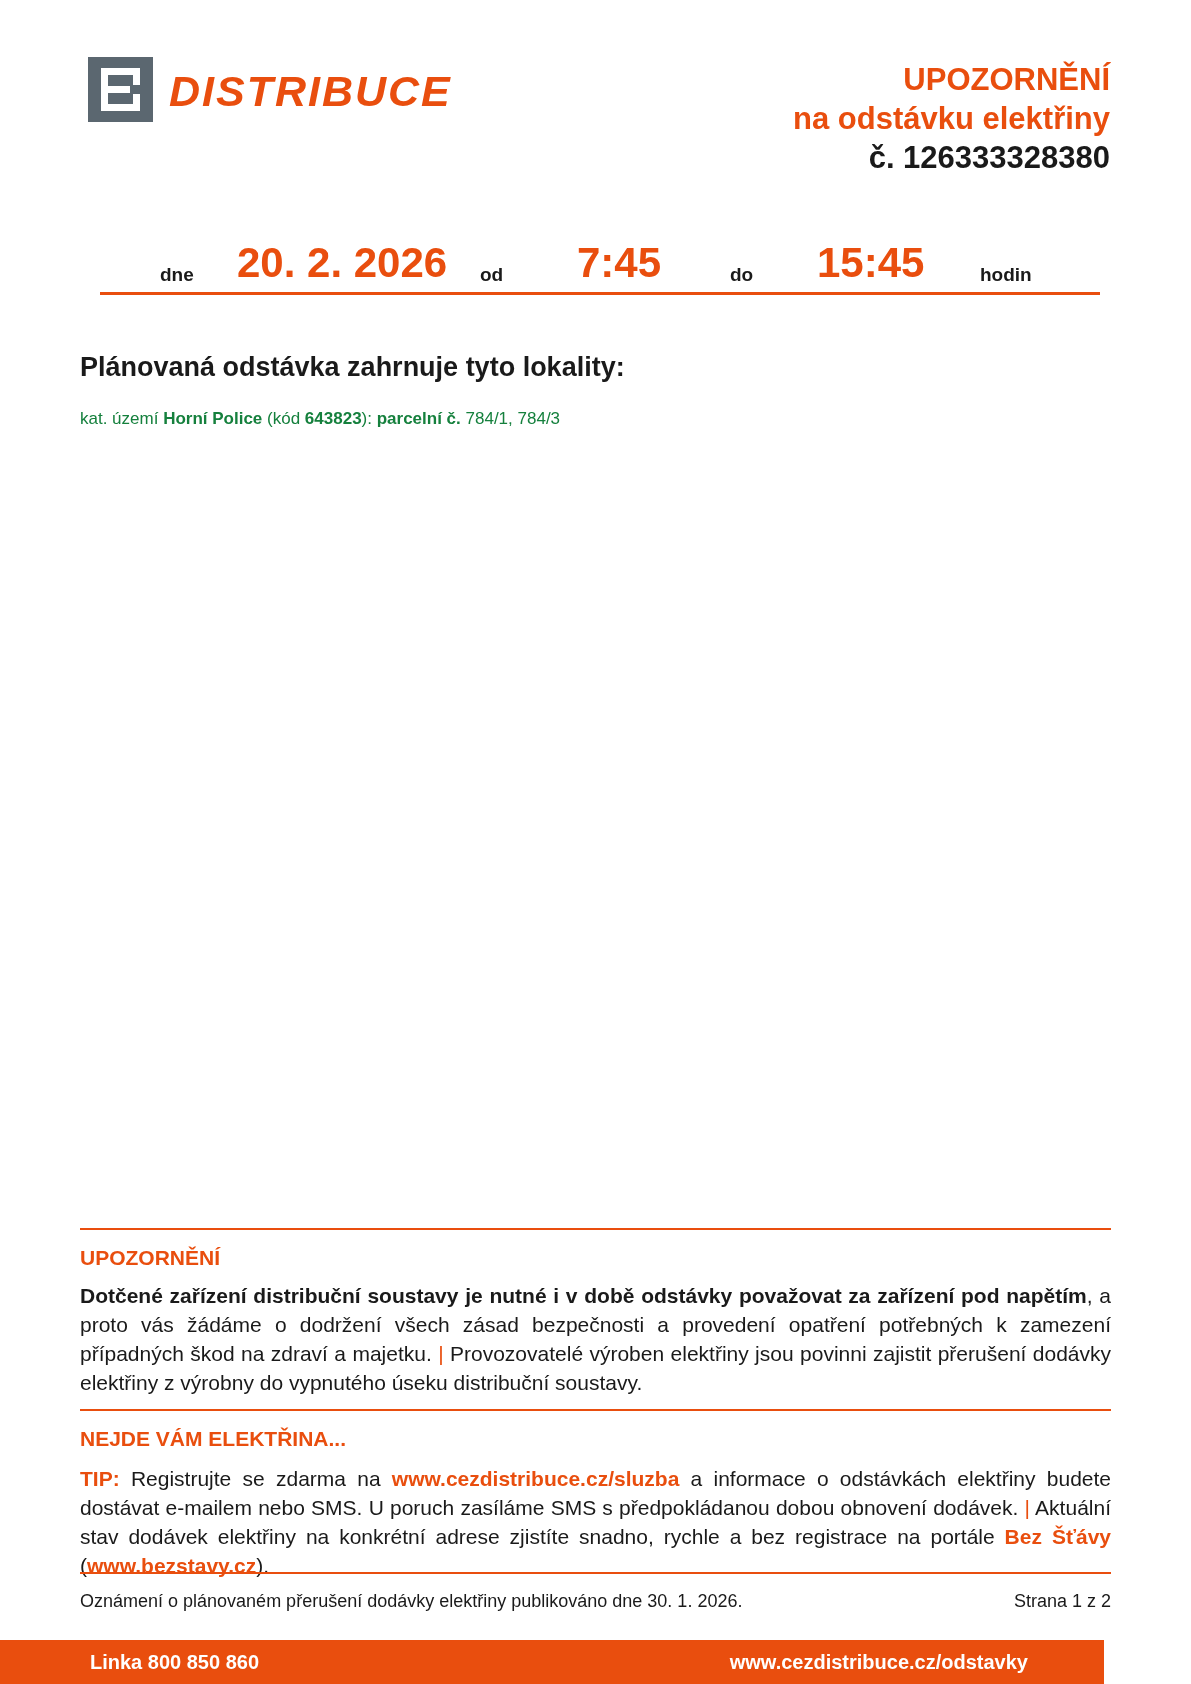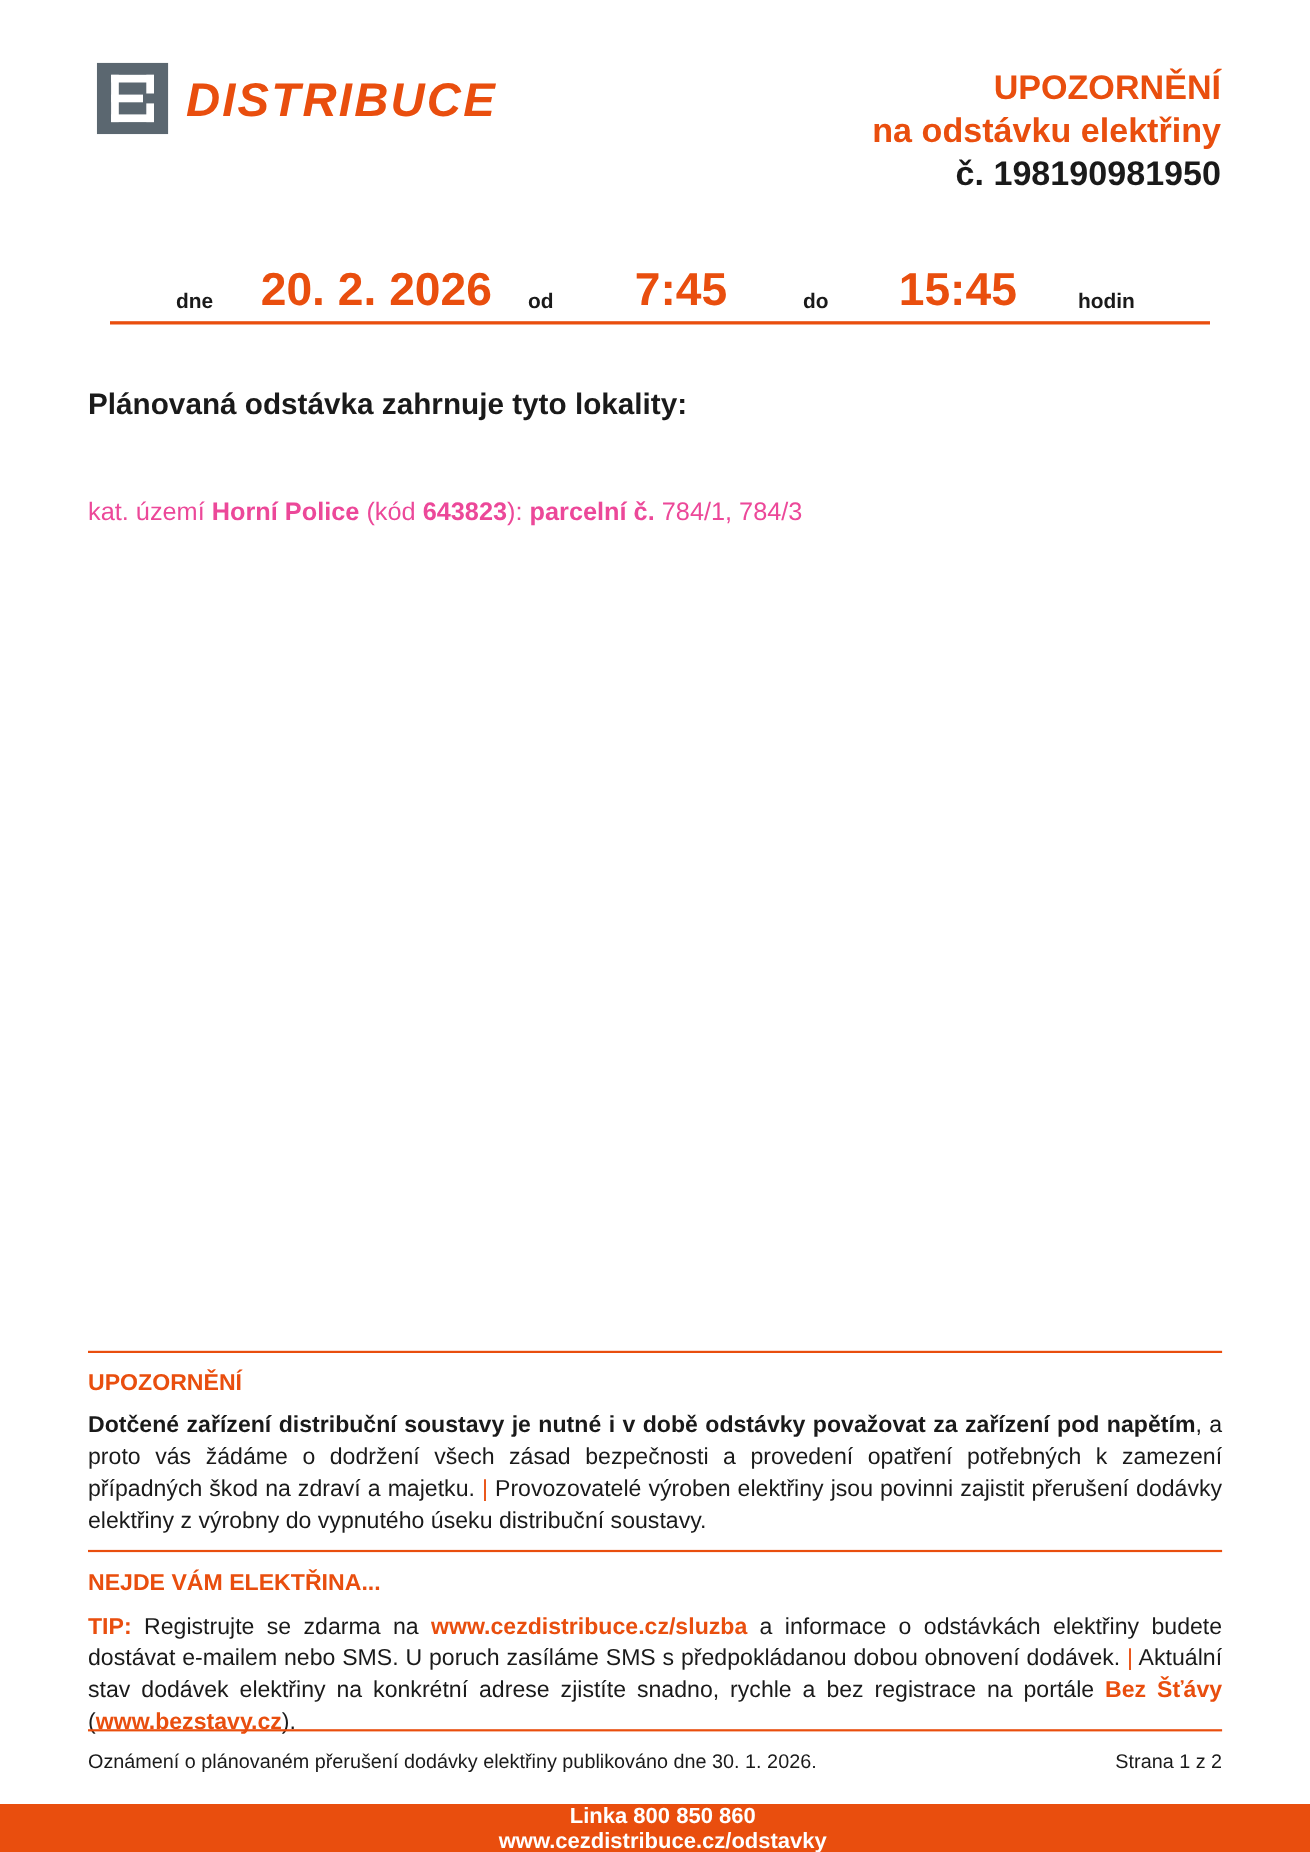--- a/index.html
+++ b/index.html
@@ -45,21 +45,21 @@
     position: absolute; left: 100px; top: 292px; width: 1000px; height: 3px;
     background: var(--orange);
   }
   
   .localities-heading {
     position: absolute; left: 80px; top: 352px;
     font-size: 27px; font-weight: 700; color: #1a1a1a;
   }
   .localities-line {
     position: absolute; left: 80px; top: 409px; width: 1031px;
-    font-size: 23px; color: #ec4899; margin-top: 43px;
+    font-size: 17px; color: #15803d;
   }
   
   .rule { position: absolute; left: 80px; width: 1031px; height: 2px; background: var(--orange); }
   .rule-1 { top: 1228px; }
   .rule-2 { top: 1409px; }
   .rule-3 { top: 1572px; }
   .section-heading {
     position: absolute; left: 80px;
     font-size: 21px; font-weight: 700; color: var(--orange);
   }
@@ -75,25 +75,25 @@
   .sep { color: var(--orange); }
   .inline-orange-bold { color: var(--orange); font-weight: 700; text-decoration: none; }
   .tip-label { color: var(--orange); font-weight: 700; margin-top: 19px; }
   
   .footer-row {
     position: absolute; left: 80px; top: 1591px; width: 1031px;
     display: flex; justify-content: space-between;
     font-size: 18px; color: #1a1a1a;
   }
   .bottom-bar {
-    position: absolute; left: 0; top: 1640px; width: 1191px; height: 44px;
+    position: absolute; left: 0; top: 1640px; width: 1104px; height: 44px;
     background: var(--orange);
     display: flex; align-items: center; justify-content: space-between;
     padding: 0 76px 0 90px;
-    color: #ffffff; font-size: 20px; font-weight: 700; flex-direction: column;
+    color: #ffffff; font-size: 20px; font-weight: 700;
   }
   b, strong { font-weight: 700; }
 </style>
 </head>
 <body>
 
 <div class="page" style="--orange:#E94E0E;">
 
   <div class="header-left">
     <span>
@@ -106,21 +106,21 @@
         <rect x="45" y="37" width="7" height="17" fill="#ffffff"></rect>
         <rect x="13" y="29" width="29" height="7" fill="#ffffff"></rect>
       </svg>
     </span>
     <span class="brand-word">DISTRIBUCE</span>
   </div>
 
   <div class="header-right">
     <div class="t-orange">UPOZORNĚNÍ</div>
     <div class="t-orange">na odstávku elektřiny</div>
-    <div class="t-black">č. 198190981950</div>
+    <div class="t-black">č. 126333328380</div>
   </div>
 
   <div class="schedule">
     <span class="item sch-label pos-dne">dne</span>
     <span class="item sch-value pos-date">20. 2. 2026</span>
     <span class="item sch-label pos-od">od</span>
     <span class="item sch-value pos-from">7:45</span>
     <span class="item sch-label pos-do">do</span>
     <span class="item sch-value pos-to">15:45</span>
     <span class="item sch-label pos-hodin">hodin</span>

